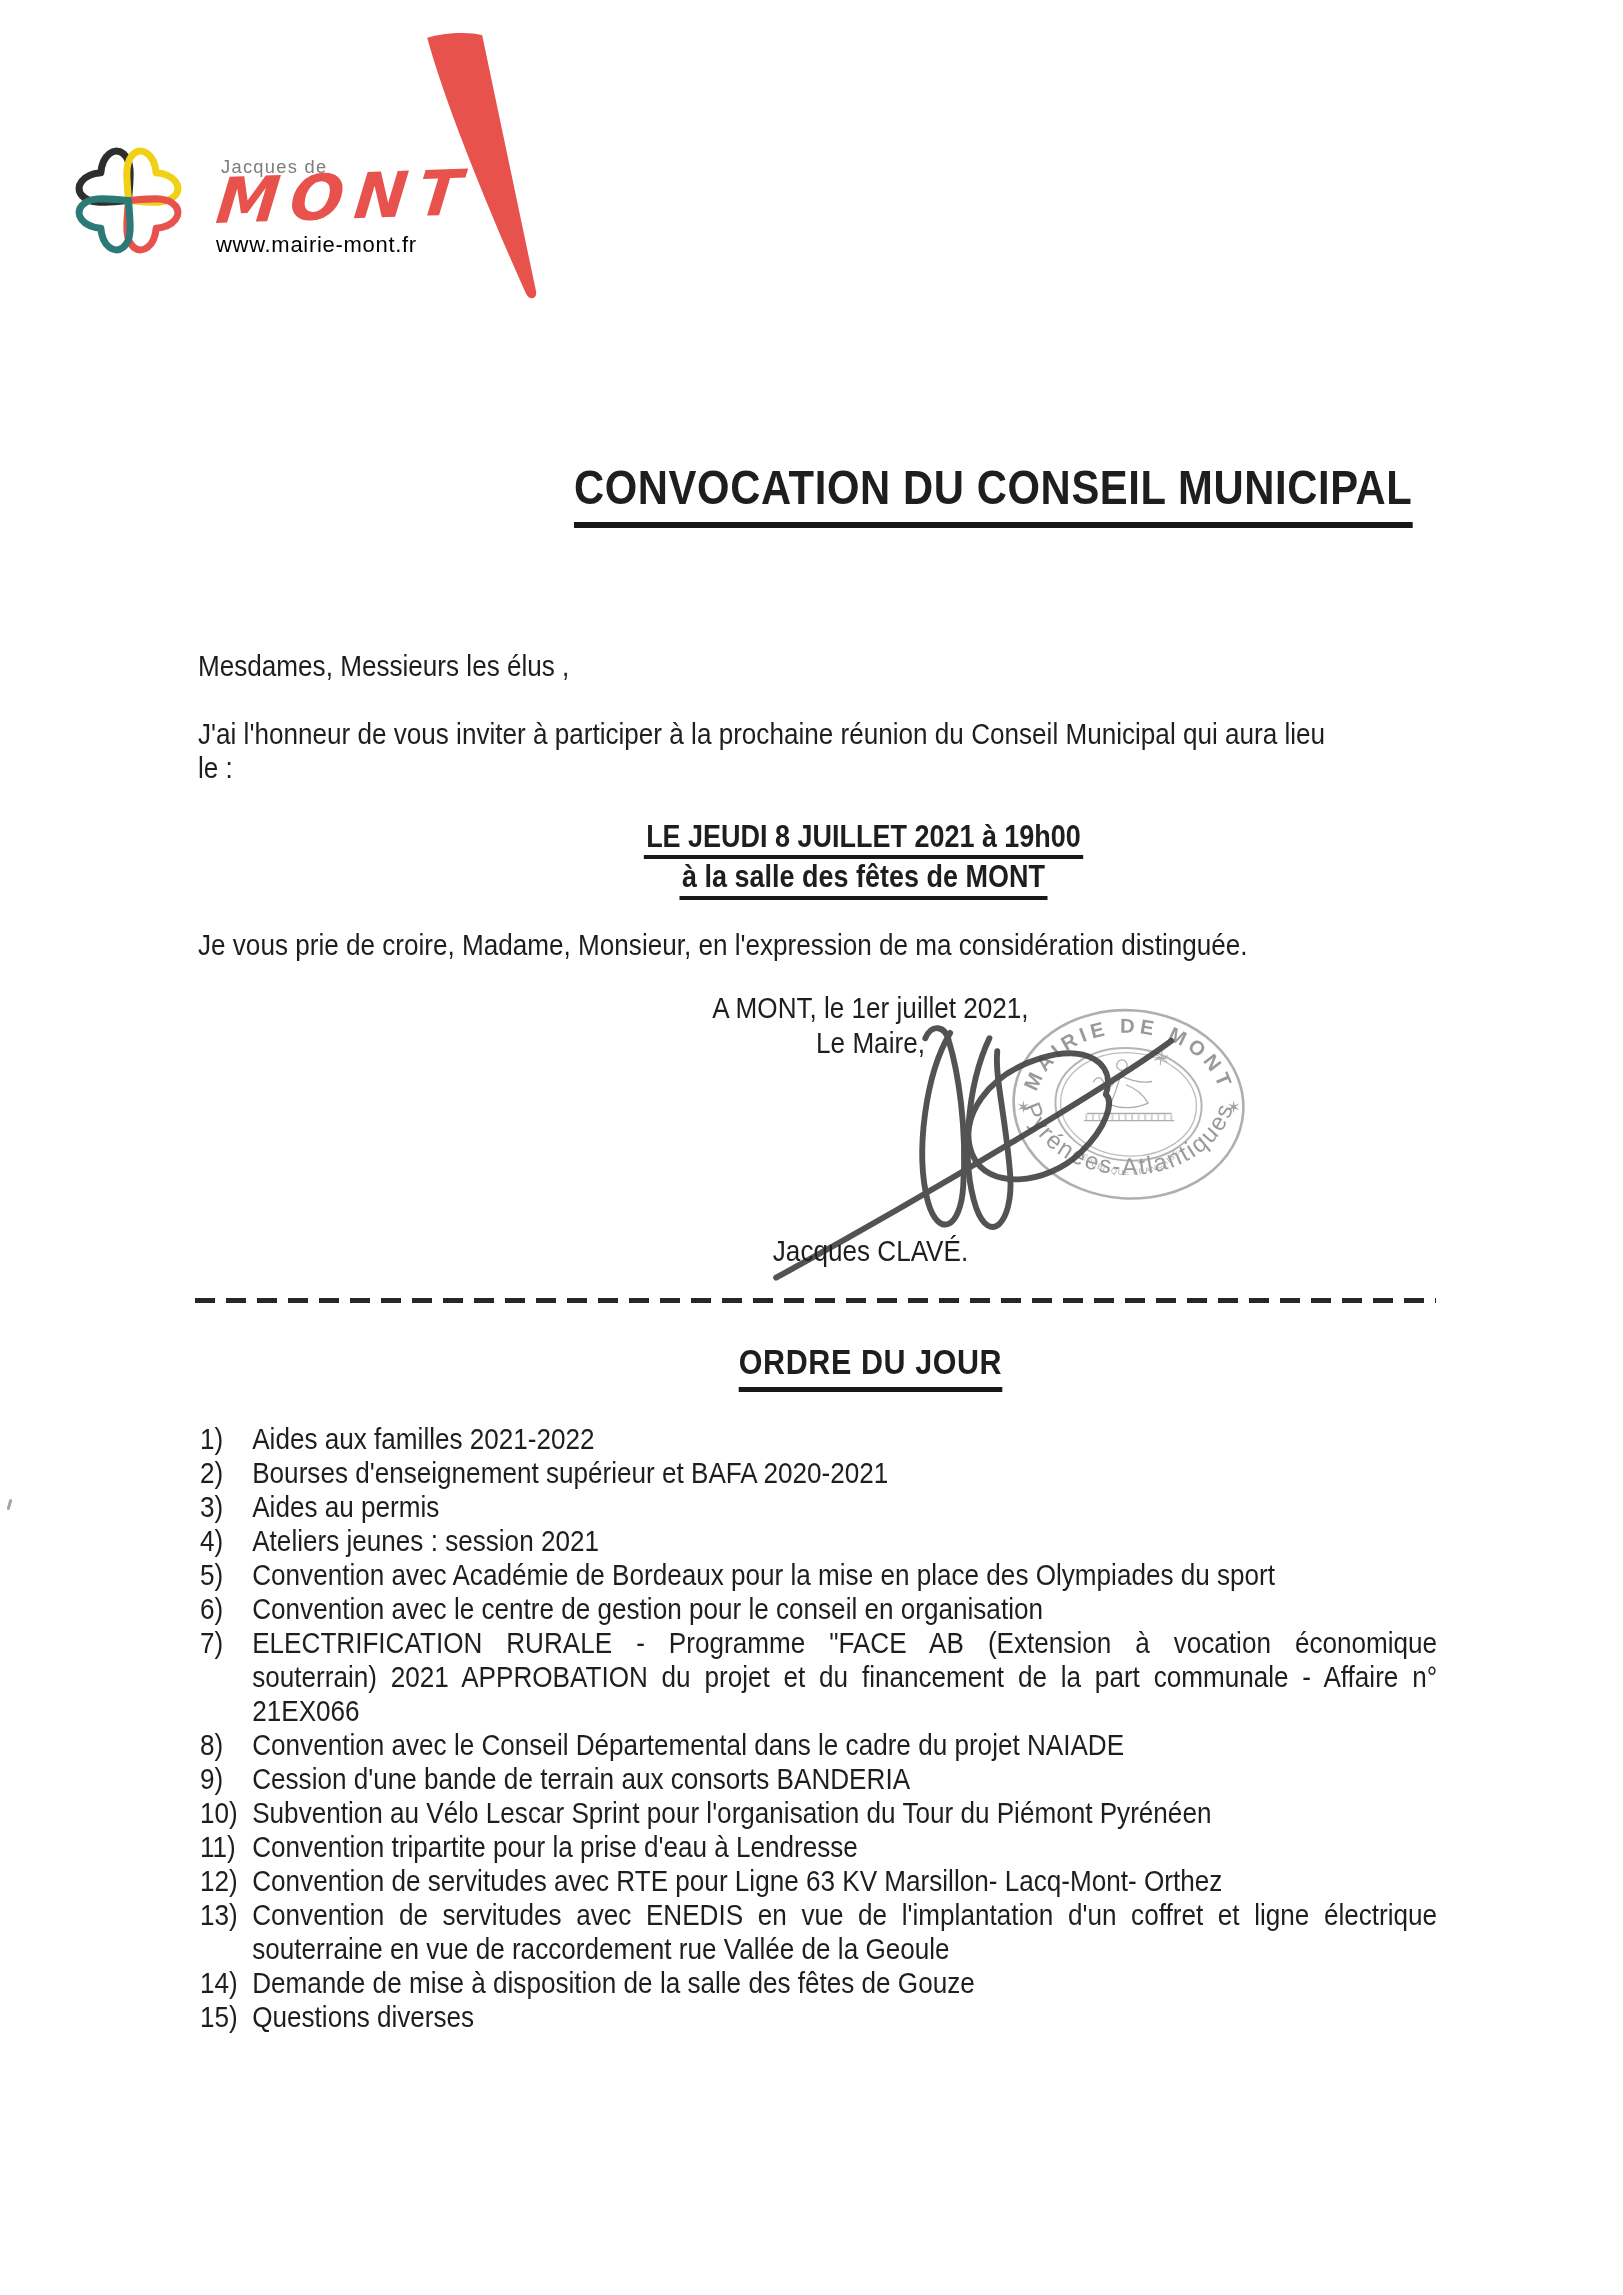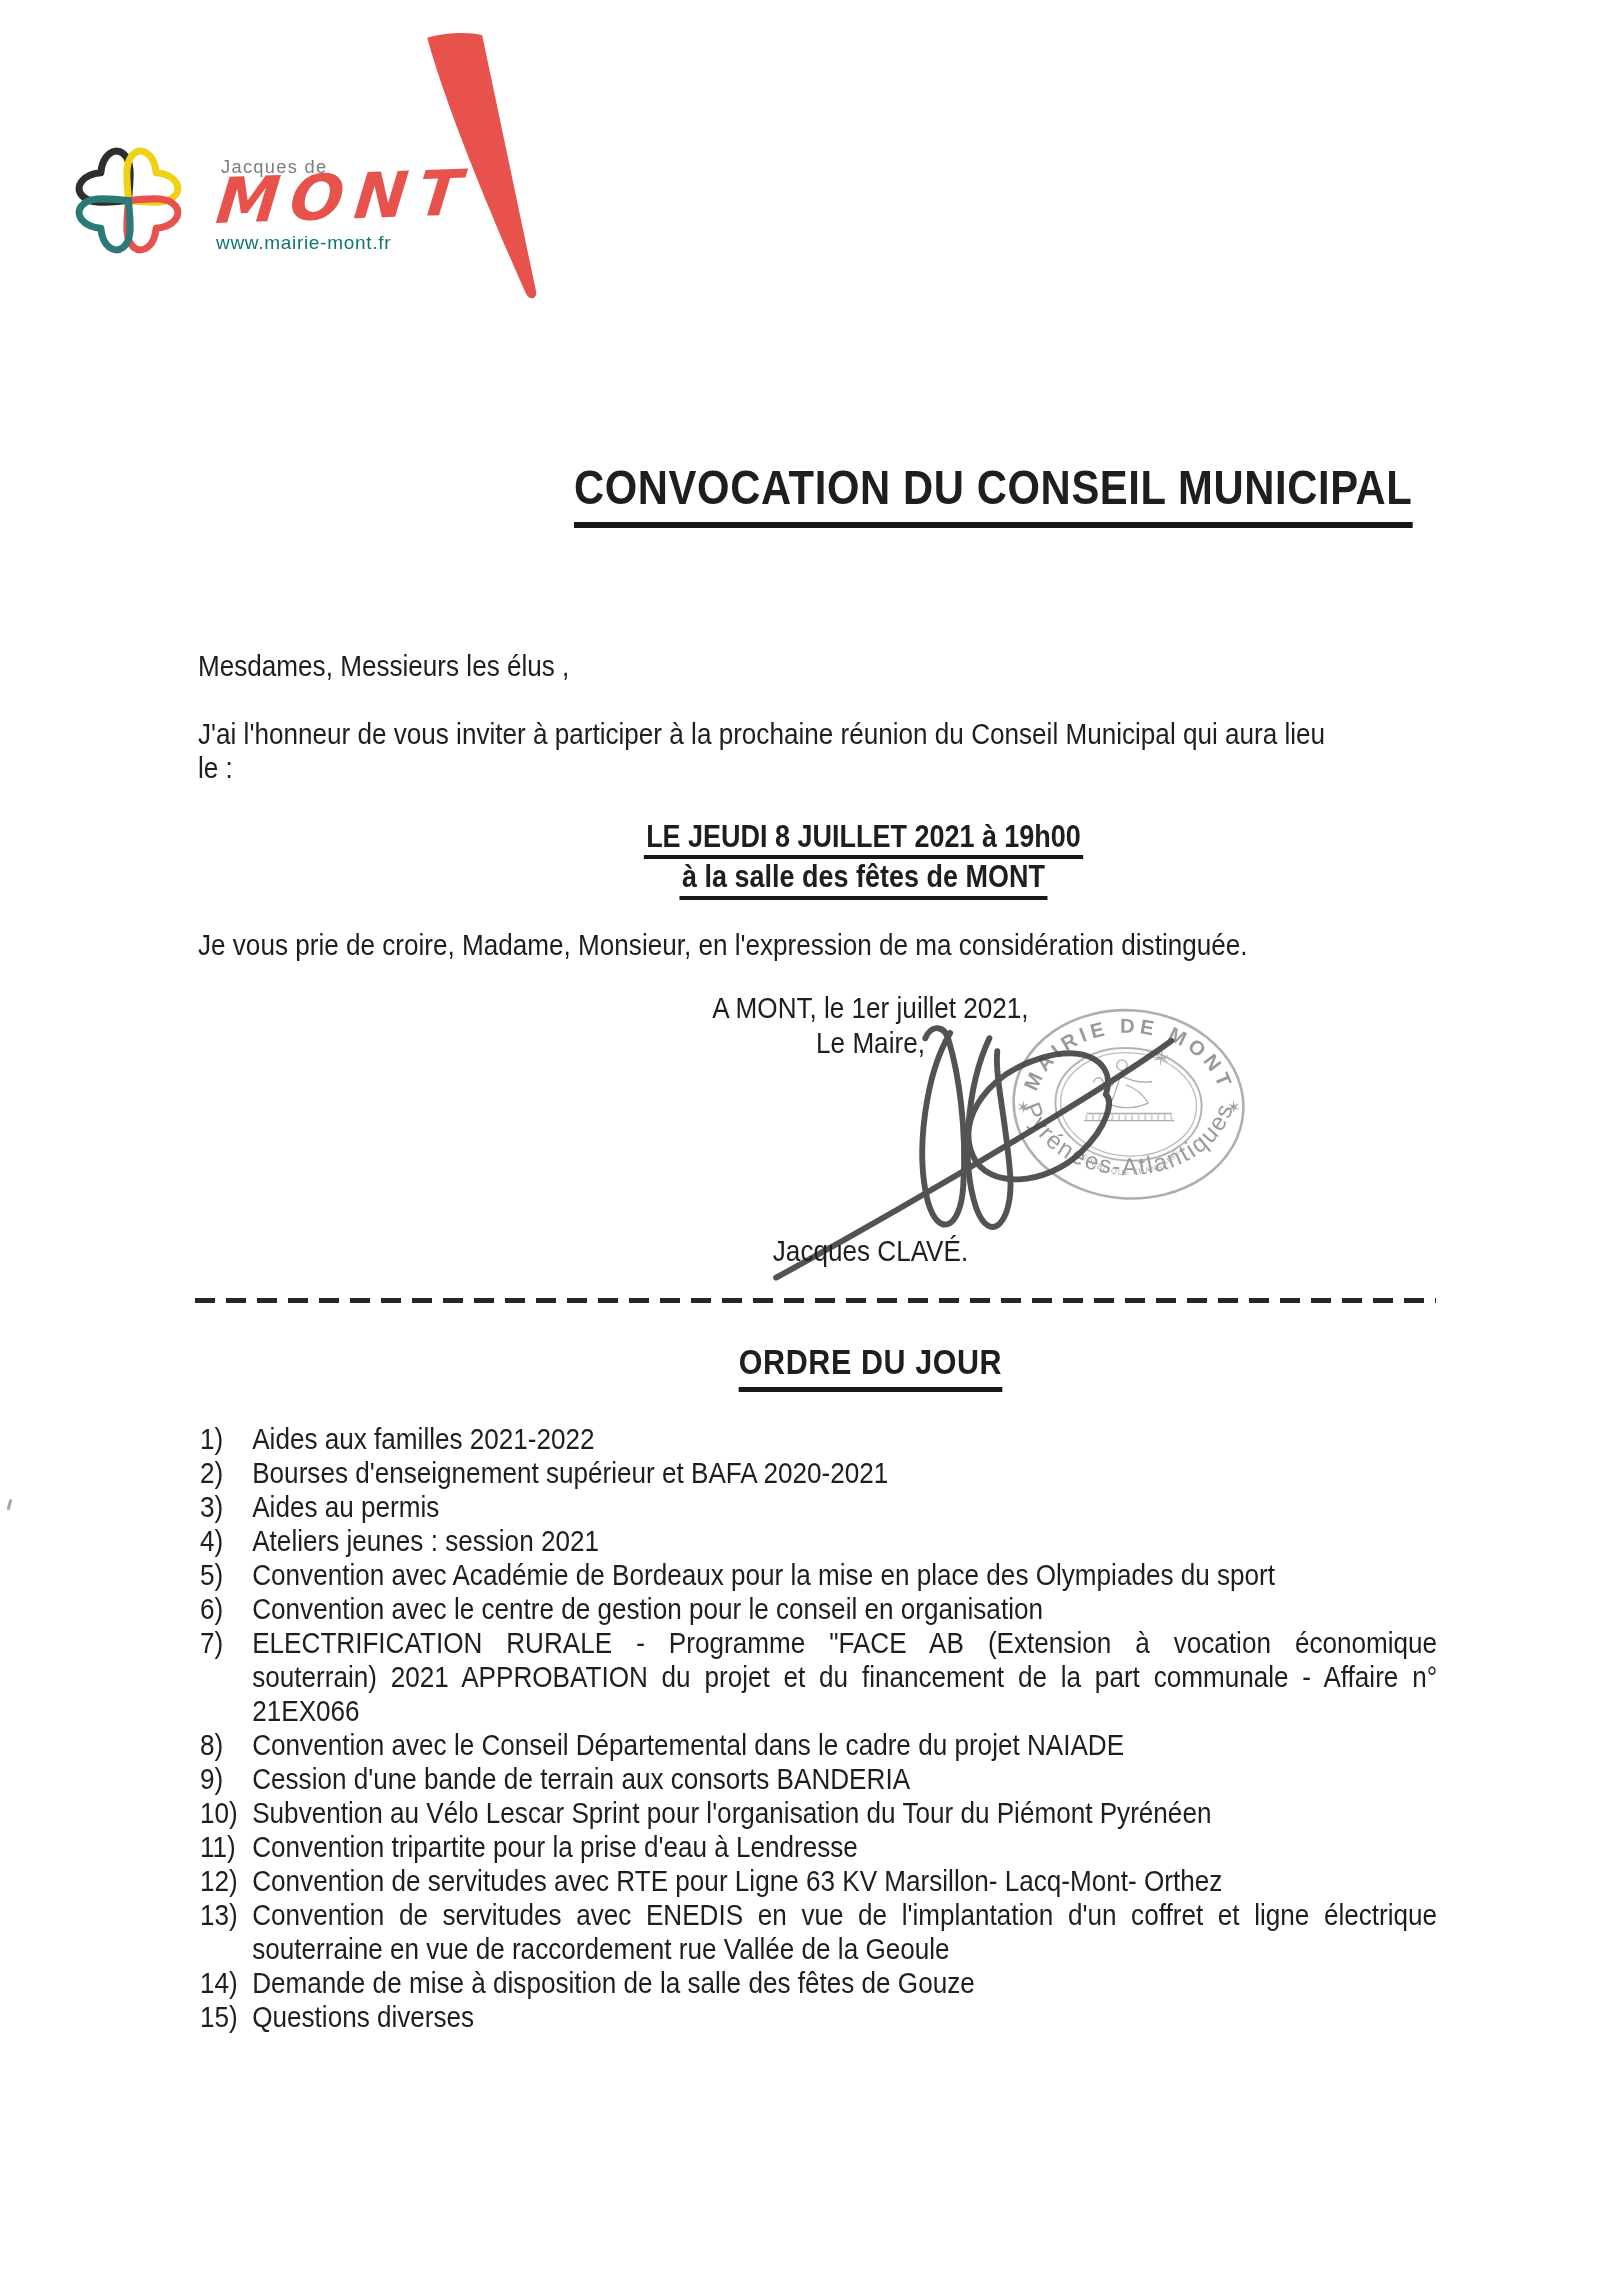--- a/index.html
+++ b/index.html
@@ -19,21 +19,21 @@
 
   
   .commune-label{left:221px;top:156px;font-size:18.3px;color:#7d7d7d;letter-spacing:1.3px;}
   .commune-name{
     left:213px;top:165px;
     font-size:63px;font-weight:bold;font-style:italic;
     color:#e8524d;letter-spacing:10.5px;
     transform:skewX(-8deg) rotate(-2deg);transform-origin:left bottom;
     font-family:"DejaVu Sans","Liberation Sans",sans-serif;
   }
-  .logo-url{left:216px;top:232px;font-size:19px;color:#0f766e;letter-spacing:0.7px;}
+  .logo-url{left:216px;top:232px;font-size:22px;color:#000000;letter-spacing:0.7px;}
 
   
   .title{left:574px;top:460px;font-size:48px;font-weight:bold;white-space:nowrap;letter-spacing:0.7px;}
   .title .ul{display:inline-block;border-bottom:6.5px solid #181818;padding-bottom:6.5px;}
 
   .body-line{font-size:30px;line-height:34px;white-space:nowrap;}
   .salutation{left:198px;top:649px;}
   .intro{left:198px;top:717px;width:1440px;}
   .closing{left:198px;top:928px;}
 

